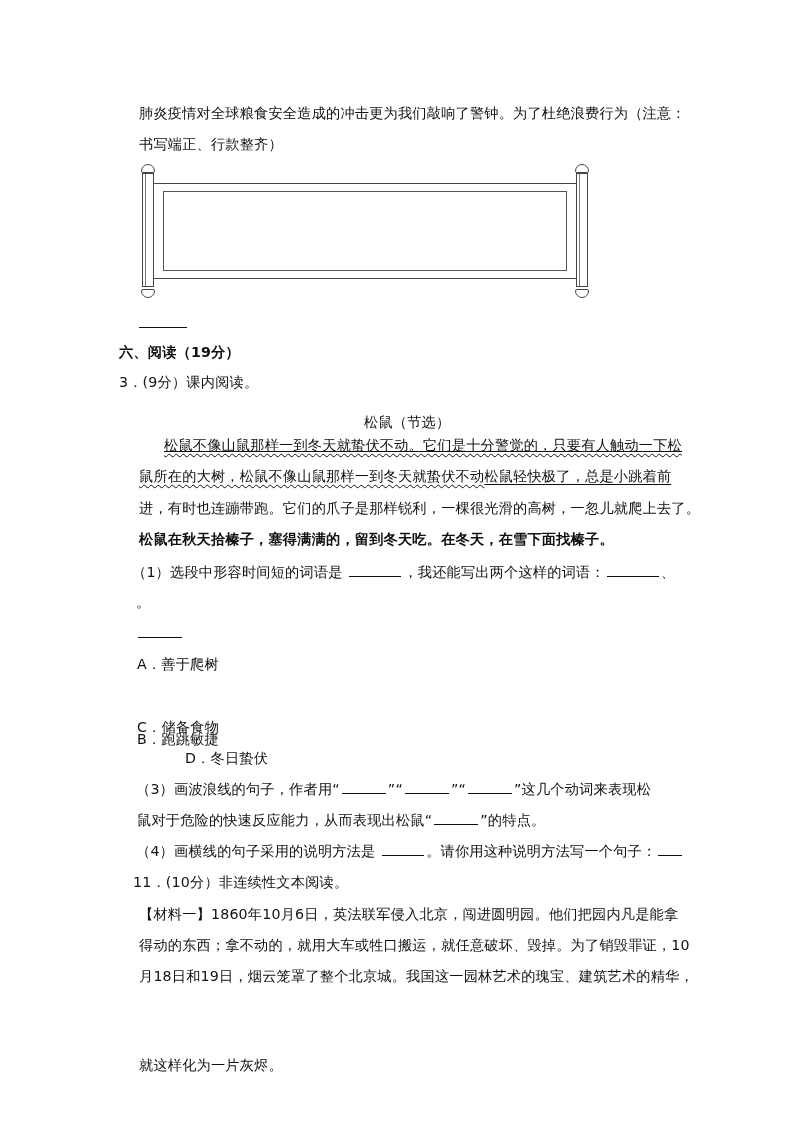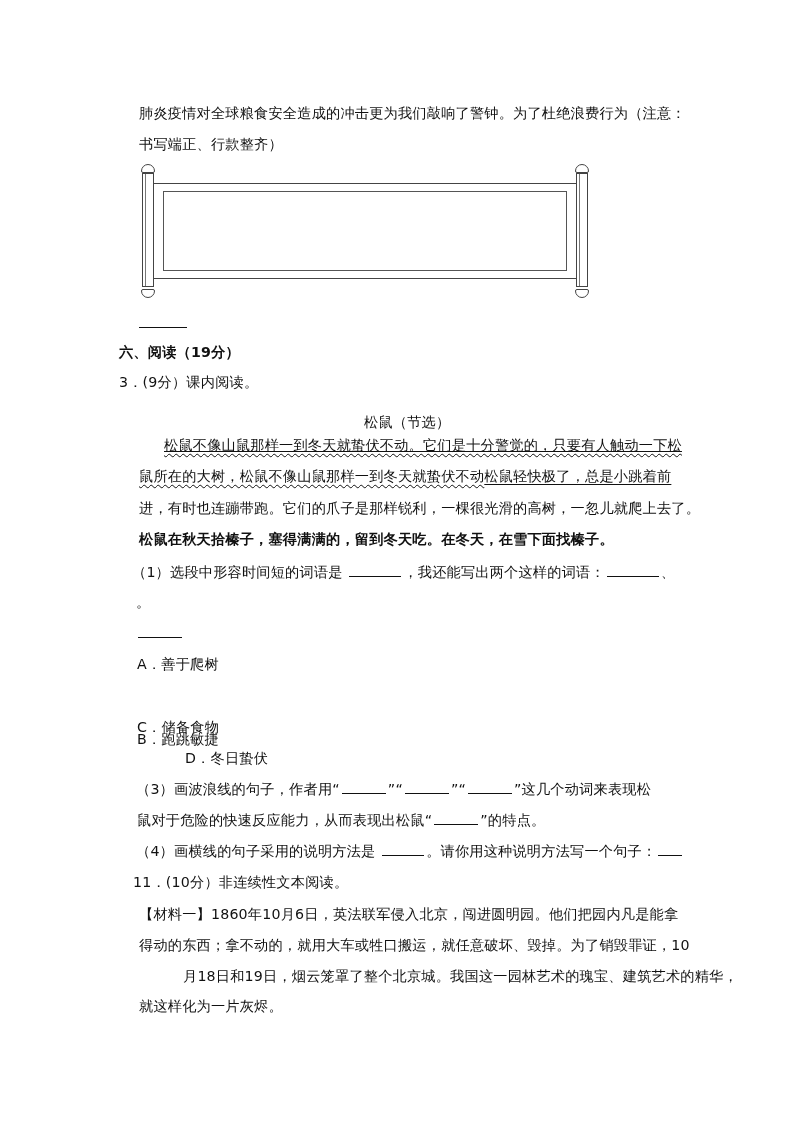--- a/index.html
+++ b/index.html
@@ -104,14 +104,14 @@
   <span>鼠对于危险的快速反应能力，从而表现出松鼠“</span><span class="blank" style="width:44px;"></span><span>”的特点。</span>
 </div>
 
 <div class="line" style="top:841px; left:136px;">
   <span>（4）画横线的句子采用的说明方法是 </span><span class="blank" style="width:42px;"></span><span>。请你用这种说明方法写一个句子：</span><span class="blank" style="width:24px;"></span>
 </div>
 
 <div class="line" style="top:872px; left:133px;">11．(10分）非连续性文本阅读。</div>
 <div class="line" style="top:904px; left:139px;">【材料一】1860年10月6日，英法联军侵入北京，闯进圆明园。他们把园内凡是能拿</div>
 <div class="line" style="top:935px; left:139px;">得动的东西；拿不动的，就用大车或牲口搬运，就任意破坏、毁掉。为了销毁罪证，10</div>
-<div class="line" style="top:966px; left:139px;margin-left:44px;">月18日和19日，烟云笼罩了整个北京城。我国这一园林艺术的瑰宝、建筑艺术的精华，</div>
-<div class="line" style="top:997px; left:139px;font-family:Liberation Mono, monospace;">就这样化为一片灰烬。</div>
+<div class="line" style="top:966px; left:139px;">月18日和19日，烟云笼罩了整个北京城。我国这一园林艺术的瑰宝、建筑艺术的精华，</div>
+<div class="line" style="top:1055px; left:139px;">就这样化为一片灰烬。</div>
 
 </body></html>

